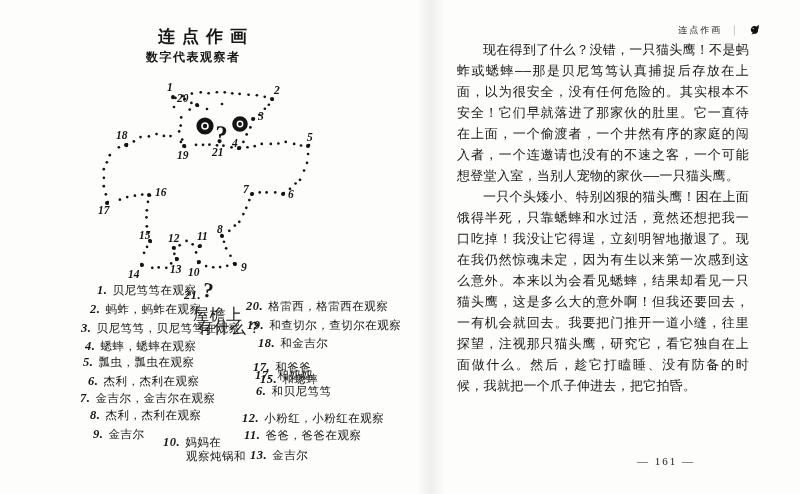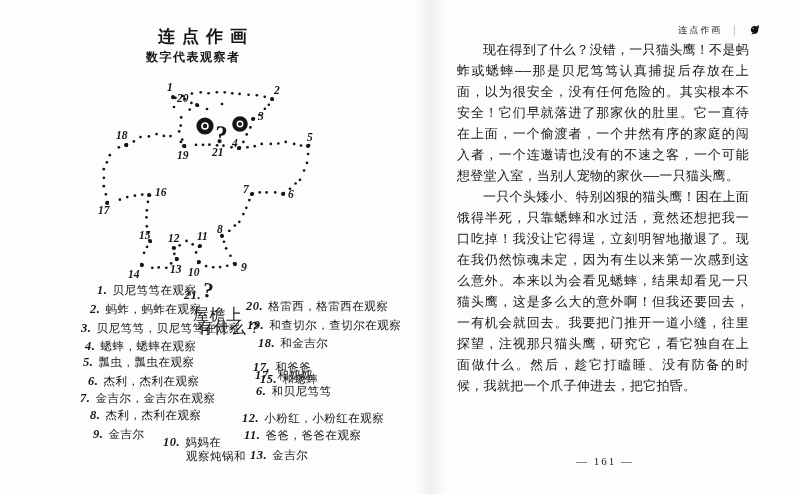--- a/index.html
+++ b/index.html
@@ -17,21 +17,21 @@
   .lg-sub{position:absolute;font-size:16px;letter-spacing:.5px;white-space:nowrap;}
   
   .rp-header{position:absolute;top:23px;left:610px;width:150px;display:flex;align-items:center;
              justify-content:flex-end;gap:7px;font-size:9px;letter-spacing:2px;color:#222;}
   .rp-header .div{color:#aaa;font-size:10px;}
   .rp-text{position:absolute;left:457px;top:40px;width:292px;font-size:13px;line-height:21px;
            text-align:justify;letter-spacing:.3px;}
   .rp-text p{margin:0;}
   .rp-text p.ind{text-indent:2em;font-family:Liberation Mono, monospace;}
   .rp-text p.half{text-indent:.4em;}
-  .rp-pagenum{position:absolute;top:455px;left:515px;width:180px;text-align:center;
+  .rp-pagenum{position:absolute;top:455px;left:515px;width:180px;text-align:right;
               font-size:11px;letter-spacing:2px;color:#222;}
 </style>
 </head>
 <body>
 
 <div class="spread">
 
   <div>
     <div class="lp-title">连点作画</div>
     <div class="lp-subtitle">数字代表观察者</div>

